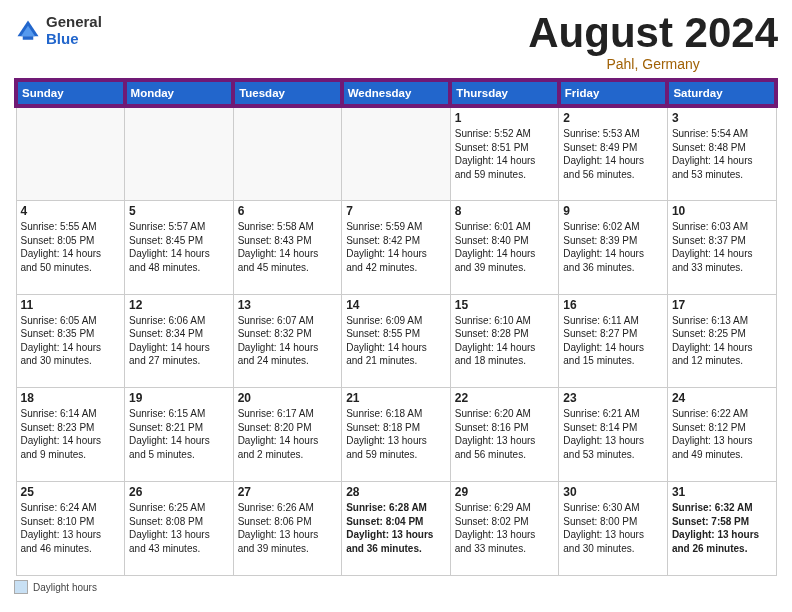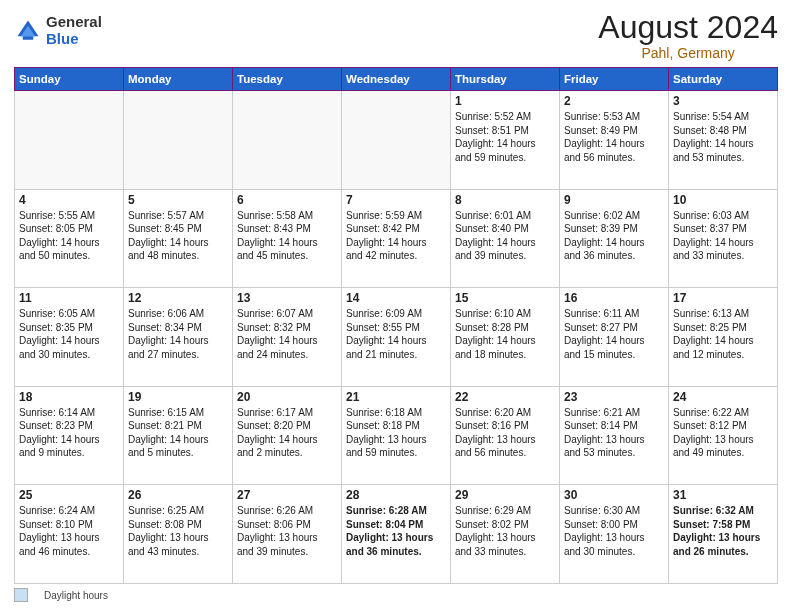--- a/index.html
+++ b/index.html
@@ -8,21 +8,21 @@
       height: 612px;
       font-family: Arial, sans-serif;
       background: #fff;
       overflow: hidden;
     }
     .page {
       width: 792px;
       height: 612px;
       display: flex;
       flex-direction: column;
-      padding: 10px 14px 10px 14px;
+      padding: 10px 14px 18px 14px;
     }
     .header {
       display: flex;
       justify-content: space-between;
       align-items: flex-start;
       margin-bottom: 6px;
     }
     .logo {
       display: flex;
       align-items: center;
@@ -37,22 +37,22 @@
     .logo-general { color: #333; }
     .logo-blue { color: #2266cc; }
     .logo-icon {
       width: 28px;
       height: 28px;
     }
     .title-block {
       text-align: right;
     }
     .month-title {
-      font-size: 32px;
-      font-weight: normal;
+      font-size: 42px;
+      font-weight: bold;
       color: #222;
       line-height: 1.1;
     }
     .location {
       font-size: 14px;
       color: #a16207;
       text-align: center;
     }
     .calendar {
       width: 100%;
@@ -60,21 +60,21 @@
       flex: 1;
       table-layout: fixed;
     }
     .calendar th {
       background: #2266cc;
       color: #fff;
       font-size: 11.5px;
       font-weight: bold;
       padding: 5px 4px;
       text-align: left;
-      border: 1px solid #701a75;
+      border: 4px solid #701a75;
     }
     .calendar td {
       vertical-align: top;
       border: 1px solid #ccc;
       padding: 3px 4px;
       font-size: 9px;
       color: #222;
       background: #fff;
       height: 78px;
     }
@@ -99,21 +99,21 @@
       margin-top: 4px;
       font-size: 10px;
       color: #444;
       display: flex;
       gap: 16px;
       align-items: center;
     }
     .footer-item {
       display: flex;
       align-items: center;
-      gap: 16px;
+      gap: 5px;
     }
     .footer-box {
       width: 14px;
       height: 14px;
       background: #c8e0f4;
       border: 1px solid #aaa;
       display: inline-block;
     }
   </style>
 </head>

